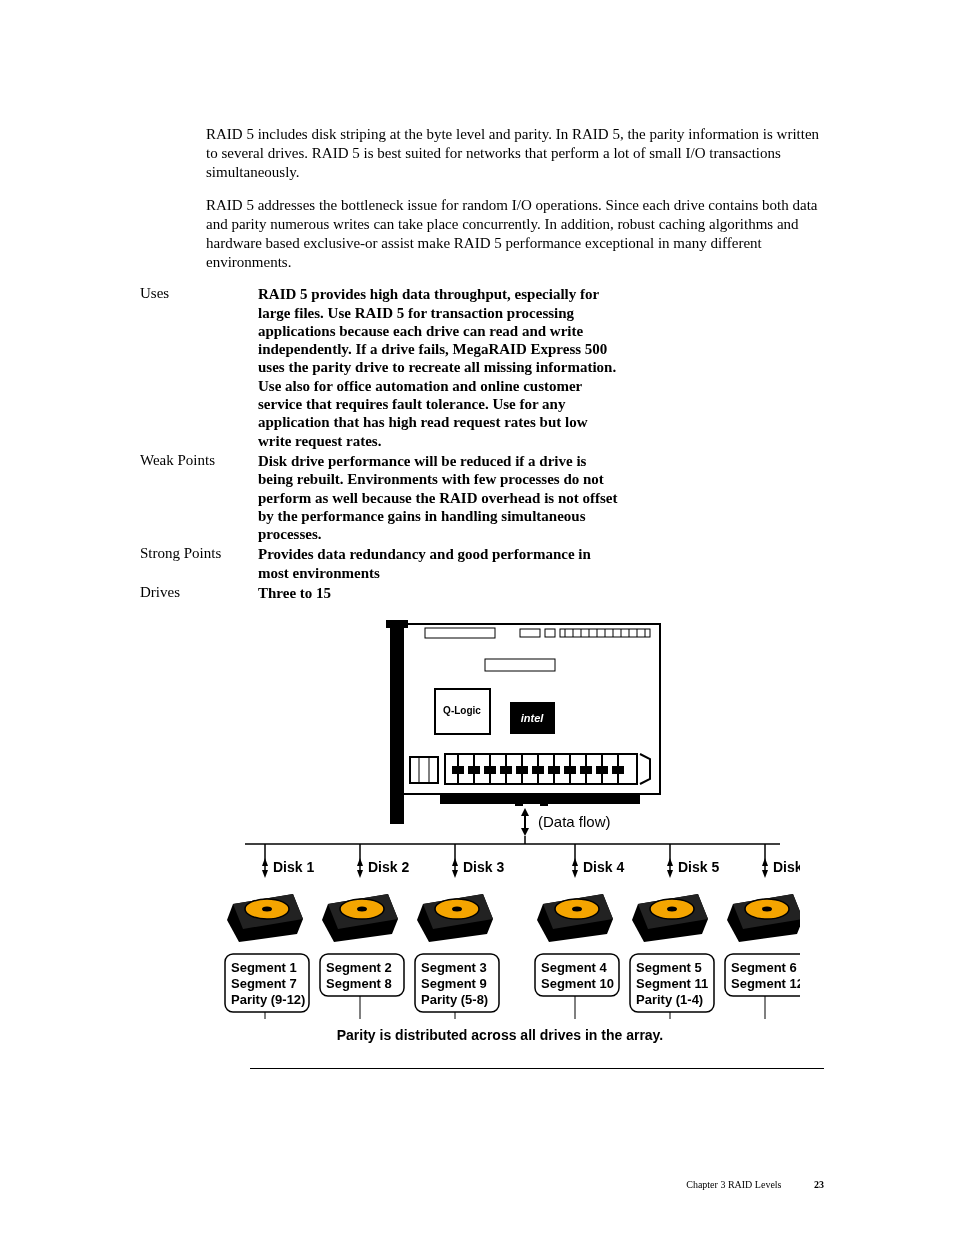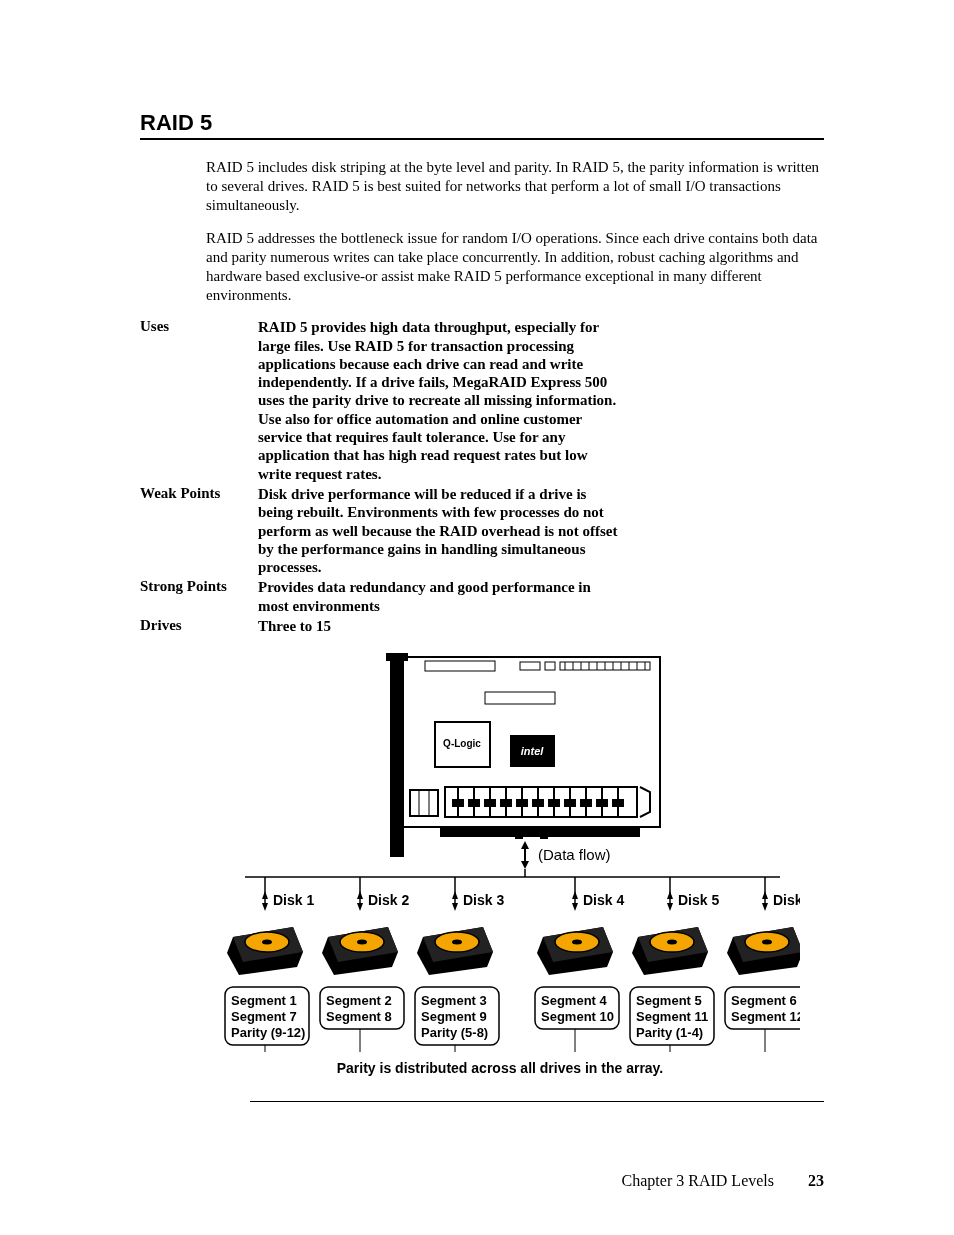--- a/index.html
+++ b/index.html
@@ -31,21 +31,21 @@
     line-height: 1.25;
   }
   .def-row {
     display: flex;
     margin-left: 0;
     margin-bottom: 2px;
   }
   .def-label {
     width: 110px;
     flex: 0 0 110px;
-    font-weight: bold;
+    font-weight: normal;
     padding-right: 8px;
   }
   .def-body {
     flex: 1 1 auto;
     max-width: 360px;
     line-height: 1.22;
     font-weight: bold;
   }
   .diagram {
     margin-top: 12px;
@@ -55,31 +55,30 @@
     border: none;
     border-top: 1.5px solid #000;
     margin: 10px 0 0 110px;
   }
   .footer {
     position: absolute;
     bottom: 45px;
     left: 0;
     right: 130px;
     text-align: right;
-    font-size: 16px;
+    font-size: 10px;
   }
   .footer .pn { font-weight: bold; margin-left: 30px; }
   
   .svg-sans { font-family: Arial, Helvetica, sans-serif; }
 </style>
 </head>
 <body>
 
 <div class="page">
-  <div class="heading">RAID 5</div>
 
   <p class="intro">RAID 5 includes disk striping at the byte level and parity. In RAID 5, the parity information is written to several drives. RAID 5 is best suited for networks that perform a lot of small I/O transactions simultaneously.</p>
   <p class="intro">RAID 5 addresses the bottleneck issue for random I/O operations. Since each drive contains both data and parity numerous writes can take place concurrently. In addition, robust caching algorithms and hardware based exclusive-or assist make RAID 5 performance exceptional in many different environments.</p>
 
   <div class="def-row">
     <div class="def-label">Uses</div>
     <div class="def-body">RAID 5 provides high data throughput, especially for large files. Use RAID 5 for transaction processing applications because each drive can read and write independently. If a drive fails, MegaRAID Express 500 uses the parity drive to recreate all missing information. Use also for office automation and online customer service that requires fault tolerance. Use for any application that has high read request rates but low write request rates.</div>
   </div>
   <div class="def-row">
     <div class="def-label">Weak Points</div>

